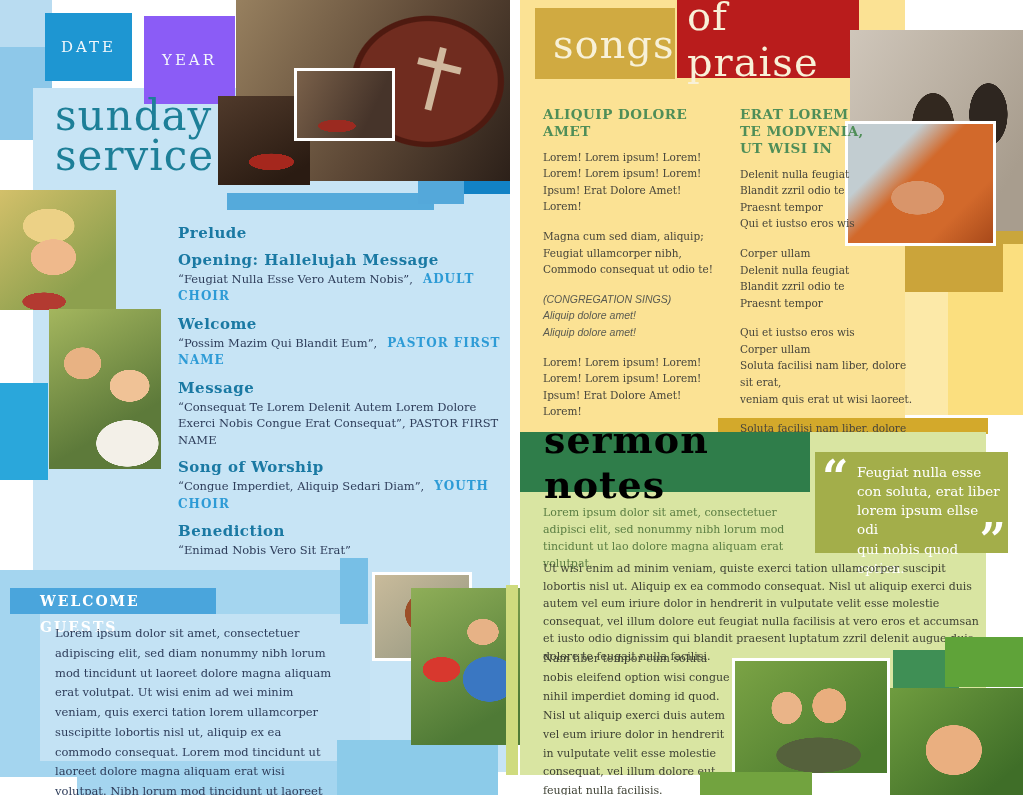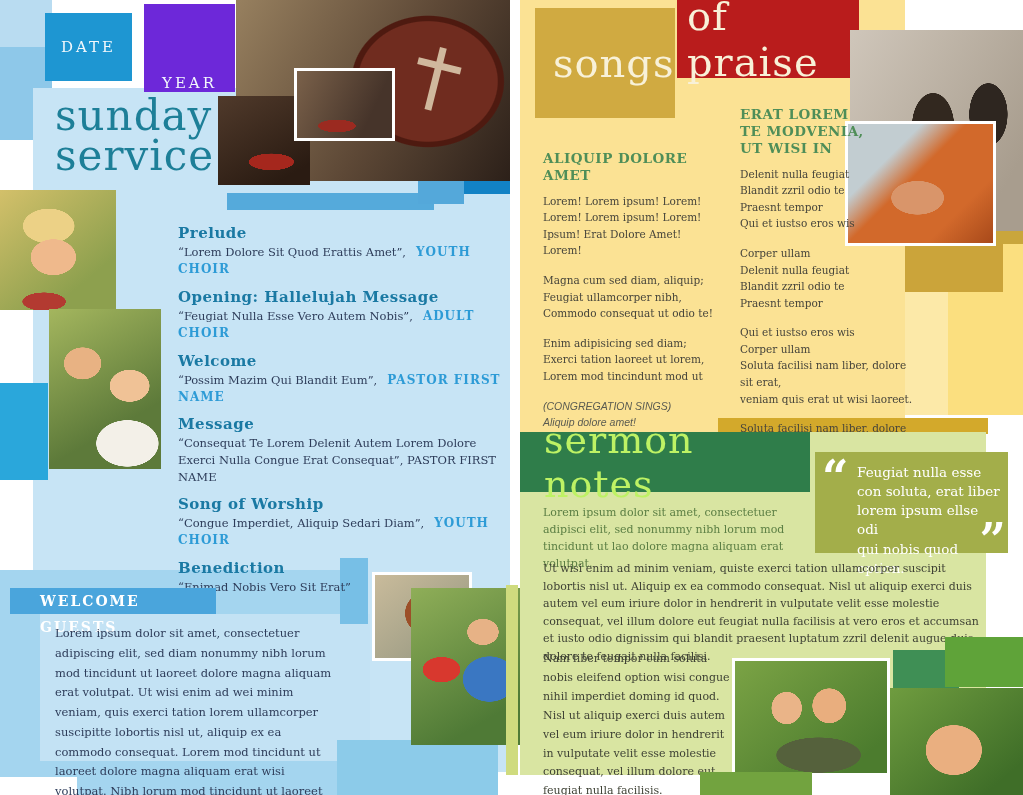--- a/index.html
+++ b/index.html
@@ -18,54 +18,54 @@
   #wn{left:0;top:777px;width:77px;height:18px;background:#ffffff;}
   #strip{left:227px;top:193px;width:207px;height:17px;background:#55aadb;}
   #a8{left:430px;top:148px;width:80px;height:46px;background:#1282c5;}
   #a9{left:418px;top:178px;width:46px;height:26px;background:#54a8da;}
   #cyan{left:0;top:383px;width:48px;height:97px;background:#2aa7db;}
   #mini-blue{left:340px;top:558px;width:28px;height:66px;background:#77bfe6;}
   #lime-strip{left:506px;top:585px;width:12px;height:190px;background:#cfdb7e;}
 
   
   #date-box{left:45px;top:13px;width:87px;height:68px;background:#1e96d2;display:flex;align-items:center;justify-content:center;}
-  #year-box{left:144px;top:4px;width:91px;height:88px;background:#6d28d9;display:flex;align-items:flex-end;justify-content:center;}
+  #year-box{left:144px;top:16px;width:91px;height:88px;background:#8b5cf6;display:flex;align-items:center;justify-content:center;}
   .tag{color:#f3f8fc;font-size:15px;letter-spacing:3px;}
   #title{left:55px;top:96px;width:220px;color:#1d7f98;font-size:42px;line-height:.95;letter-spacing:1px;}
   #program{left:178px;top:224px;width:332px;}
   .entry{margin-bottom:9px;}
   .entry .eh{color:#1a79a3;font-weight:bold;font-size:15px;letter-spacing:.5px;margin-bottom:2px;}
   .entry .ed{color:#2e3d5a;font-size:11.5px;line-height:1.45;}
   .credit{color:#2d9bd6;font-weight:bold;font-size:12px;letter-spacing:1px;margin-left:10px;}
   #wg-bar{left:10px;top:588px;width:206px;height:26px;background:#4aa5dc;color:#ffffff;font-weight:bold;
           font-size:14px;letter-spacing:2px;line-height:26px;padding-left:30px;box-sizing:border-box;}
   #wg-text{left:55px;top:624px;width:282px;color:#2e3d5a;font-size:11.5px;line-height:1.72;}
 
   
   #yellow{left:520px;top:0;width:385px;height:432px;background:#fbe294;}
   #y3{left:905px;top:243px;width:118px;height:172px;background:#fce9a8;}
   #y4{left:948px;top:243px;width:75px;height:172px;background:#fbdf7f;}
   #g2{left:905px;top:228px;width:98px;height:64px;background:#cba43a;}
   #g1{left:997px;top:186px;width:26px;height:58px;background:#c9a63c;}
   #g3{left:718px;top:418px;width:270px;height:16px;background:#d3a92b;}
-  #songs-box{left:535px;top:8px;width:140px;height:110px;background:#d0aa41;display:flex;align-items:center;padding-left:18px;box-sizing:border-box;}
+  #songs-box{left:535px;top:8px;width:140px;height:71px;background:#d0aa41;display:flex;align-items:center;padding-left:18px;box-sizing:border-box;}
   #praise-box{left:677px;top:0;width:182px;height:78px;background:#b91c1c;display:flex;align-items:center;padding-left:10px;box-sizing:border-box;}
   .songs-word{color:#f8f1d8;font-size:40px;letter-spacing:1px;}
 
   
-  #col1{left:543px;top:106px;width:172px;margin-top:44px;}
+  #col1{left:543px;top:106px;width:172px;}
   #col2{left:740px;top:106px;width:176px;}
   .song-h{color:#4f8e58;font-weight:bold;font-size:13.5px;letter-spacing:.5px;line-height:1.25;margin-bottom:9px;}
   .stanza{color:#47453b;font-size:10.5px;line-height:1.58;margin-bottom:13px;}
   .stanza.sans{font-family:"Liberation Sans","DejaVu Sans",sans-serif;color:#5a5b51;font-style:italic;}
 
   
   #lg-panel{left:520px;top:432px;width:466px;height:343px;background:#d9e5a2;}
   #sermon-box{left:520px;top:432px;width:290px;height:60px;background:#2f7d4a;display:flex;align-items:center;padding-left:24px;box-sizing:border-box;}
-  #sermon-title{color:#bef264;font-size:38px;letter-spacing:1px;}
+  #sermon-title{color:#000000;font-size:38px;letter-spacing:1px;font-weight:bold;}
   #quote-box{left:815px;top:452px;width:193px;height:101px;background:#a3ae4a;}
   #quote-box .oq{position:absolute;left:7px;top:-2px;color:#ffffff;font-size:46px;font-weight:bold;}
   #quote-box .qt{position:absolute;left:42px;top:11px;width:146px;color:#ffffff;font-size:13.5px;line-height:1.42;}
   #quote-box .cq{position:absolute;right:2px;bottom:-14px;color:#ffffff;font-size:46px;font-weight:bold;}
   #spara1{left:543px;top:504px;width:258px;color:#5c7f44;font-size:11px;line-height:1.55;}
   #spara2{left:543px;top:560px;width:437px;color:#3e4134;font-size:11px;line-height:1.6;}
   #spara3{left:543px;top:650px;width:192px;color:#3e4134;font-size:11px;line-height:1.72;}
 
   
   #gr1{left:893px;top:650px;width:66px;height:38px;background:#3f8f55;}
@@ -152,33 +152,32 @@
   <div class="ph ph-inset" id="inset-photo" title="bible page detail"></div>
 
   <div class="txt" id="title">sunday<br>service</div>
 
   <div class="ph ph-boy" id="boy-photo" title="laughing boy outdoors"></div>
   <div class="ph ph-couple" id="couple-photo" title="laughing couple outdoors"></div>
 
   <div class="txt" id="program">
     <div class="entry">
       <div class="eh">Prelude</div>
-      <div class="ed"><span>“Lorem Dolore Sit Quod Erattis Amet”,</span><span class="credit">YOUTH CHOIR</span></div>
     </div>
     <div class="entry">
       <div class="eh">Opening: Hallelujah Message</div>
       <div class="ed"><span>“Feugiat Nulla Esse Vero Autem Nobis”,</span><span class="credit">ADULT CHOIR</span></div>
     </div>
     <div class="entry">
       <div class="eh">Welcome</div>
       <div class="ed"><span>“Possim Mazim Qui Blandit Eum”,</span><span class="credit">PASTOR FIRST NAME</span></div>
     </div>
     <div class="entry">
       <div class="eh">Message</div>
-      <div class="ed"><span>“Consequat Te Lorem Delenit Autem Lorem Dolore Exerci Nulla Congue Erat Consequat”, PASTOR FIRST NAME</span><span class="credit"></span></div>
+      <div class="ed"><span>“Consequat Te Lorem Delenit Autem Lorem Dolore Exerci Nobis Congue Erat Consequat”, PASTOR FIRST NAME</span><span class="credit"></span></div>
     </div>
     <div class="entry">
       <div class="eh">Song of Worship</div>
       <div class="ed"><span>“Congue Imperdiet, Aliquip Sedari Diam”,</span><span class="credit">YOUTH CHOIR</span></div>
     </div>
     <div class="entry">
       <div class="eh">Benediction</div>
       <div class="ed"><span>“Enimad Nobis Vero Sit Erat”</span><span class="credit"></span></div>
     </div>
   </div>
@@ -204,21 +203,20 @@
     <span class="songs-word">of praise</span>
   </div>
 
   <div class="ph ph-choir" id="choir-photo" title="people singing"></div>
   <div class="ph ph-hymn" id="hymn-photo" title="hands holding orange hymn book"></div>
 
   <div class="txt" id="col1">
     <div class="song-h">ALIQUIP DOLORE AMET</div>
     <div class="stanza">Lorem! Lorem ipsum! Lorem!<br>Lorem! Lorem ipsum! Lorem!<br>Ipsum! Erat Dolore Amet! Lorem!</div>
     <div class="stanza">Magna cum sed diam, aliquip;<br>Feugiat ullamcorper nibh,<br>Commodo consequat ut odio te!</div>
-    <div class="stanza">Enim adipisicing sed diam;<br>Exerci tation laoreet ut lorem,<br>Lorem mod tincindunt mod ut</div>
     <div class="stanza sans">(CONGREGATION SINGS)<br>Aliquip dolore amet!<br>Aliquip dolore amet!</div>
     <div class="stanza">Lorem! Lorem ipsum! Lorem!<br>Lorem! Lorem ipsum! Lorem!<br>Ipsum! Erat Dolore Amet! Lorem!</div>
   </div>
   <div class="txt" id="col2">
     <div class="song-h">ERAT LOREM<br>TE MODVENIA,<br>UT WISI IN</div>
     <div class="stanza">Delenit nulla feugiat<br>Blandit zzril odio te<br>Praesnt tempor<br>Qui et iustso eros wis</div>
     <div class="stanza">Corper ullam<br>Delenit nulla feugiat<br>Blandit zzril odio te<br>Praesnt tempor</div>
     <div class="stanza">Qui et iustso eros wis<br>Corper ullam<br>Soluta facilisi nam liber, dolore sit erat,<br>veniam quis erat ut wisi laoreet.</div>
     <div class="stanza">Soluta facilisi nam liber, dolore sit erat,<br>erat lorem te modvena ut wisi in!</div>
   </div>

